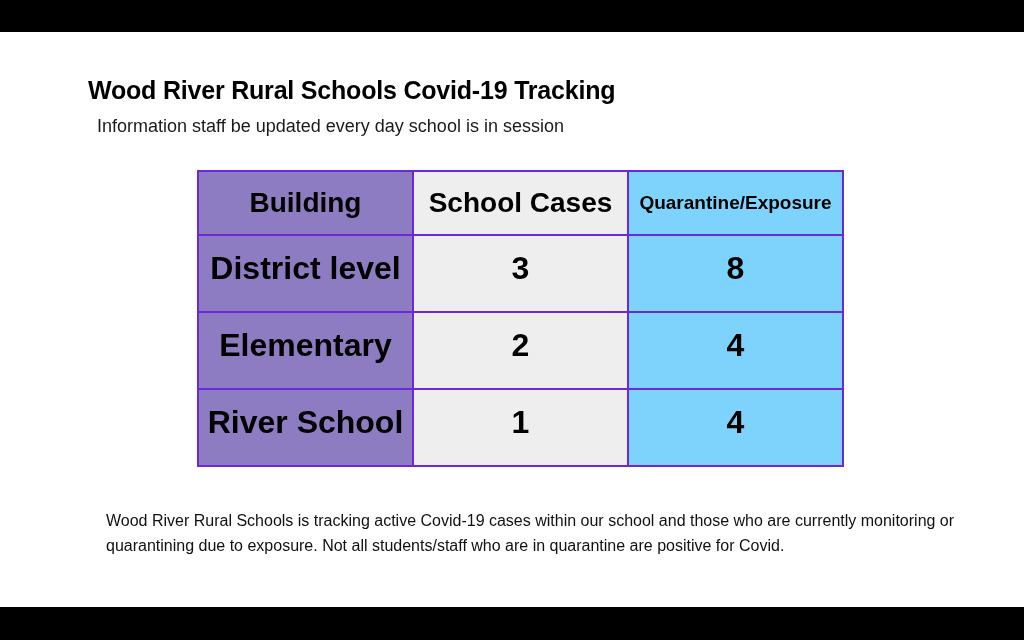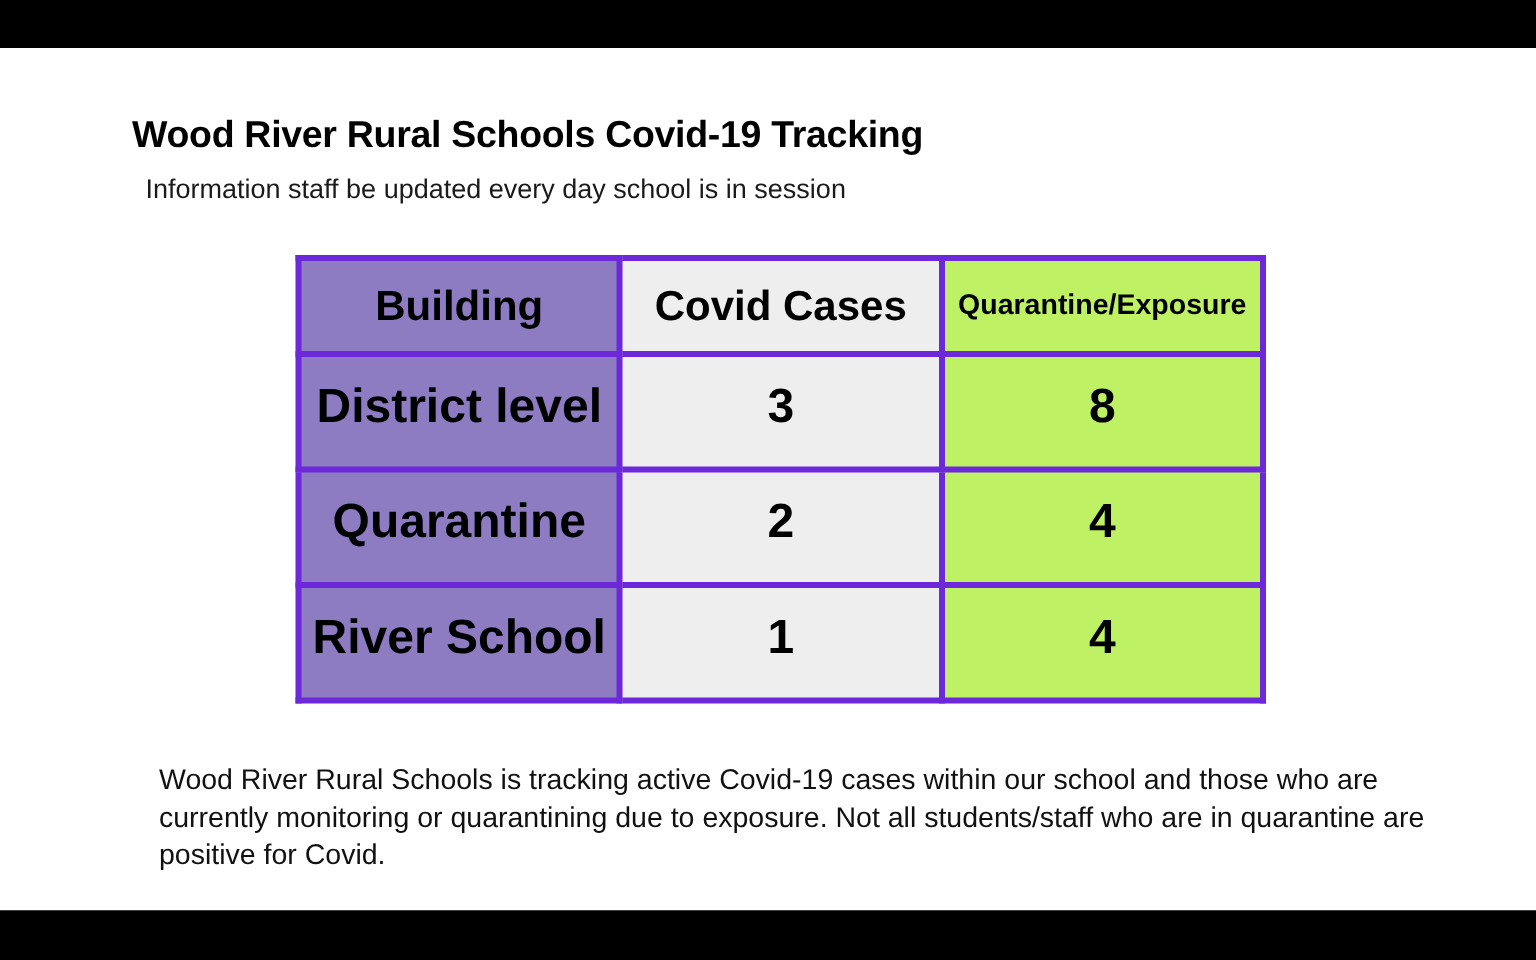--- a/index.html
+++ b/index.html
@@ -35,46 +35,46 @@
     color: #1a1a1a;
   }
 
   table.tracking-table {
     position: absolute; left: 197px; top: 138px;
     width: 647px;
     border-collapse: collapse;
     table-layout: fixed;
   }
   .tracking-table td, .tracking-table th {
-    border: 4px solid #6d28d9;
+    border: 2px solid #6d28d9;
     text-align: center;
     padding: 0;
   }
   .tracking-table tr.header-row { height: 64px; }
   .tracking-table tr.data-row { height: 77px; }
 
   .tracking-table th { vertical-align: middle; font-weight: 700; }
   .tracking-table th.h-main { font-size: 28px; }
   .tracking-table th.h-small { font-size: 19px; }
 
   .tracking-table td {
     vertical-align: top;
     padding-top: 14px;
     font-size: 32px;
     font-weight: 700;
   }
 
   .col-building { background: #8e7cc3; }
   .col-cases { background: #eeeeee; }
-  .col-quarantine { background: #bef264; }
+  .col-quarantine { background: #7dd3fc; }
 
   .footer-note {
     position: absolute; left: 106px; top: 476px;
     width: 860px;
-    font-size: 19px; line-height: 25px;
+    font-size: 16px; line-height: 25px;
     font-weight: 400;
     color: #111111;
     margin: 0;
   }
 </style>
 </head>
 <body>
 
 <div class="screen">
 
@@ -83,30 +83,30 @@
   <div class="slide">
 
     <h1 class="title">Wood River Rural Schools Covid-19 Tracking</h1>
 
     <div class="subtitle">Information staff be updated every day school is in session</div>
 
     <table class="tracking-table">
       <tbody>
         <tr class="header-row">
           <th class="col-building h-main">Building</th>
-          <th class="col-cases h-main">Covid Cases</th>
+          <th class="col-cases h-main">School Cases</th>
           <th class="col-quarantine h-small">Quarantine/Exposure</th>
         </tr>
         <tr class="data-row">
           <td class="col-building">District level</td>
           <td class="col-cases">3</td>
           <td class="col-quarantine">8</td>
         </tr>
         <tr class="data-row">
-          <td class="col-building">Quarantine</td>
+          <td class="col-building">Elementary</td>
           <td class="col-cases">2</td>
           <td class="col-quarantine">4</td>
         </tr>
         <tr class="data-row">
           <td class="col-building">River School</td>
           <td class="col-cases">1</td>
           <td class="col-quarantine">4</td>
         </tr>
       </tbody>
     </table>

